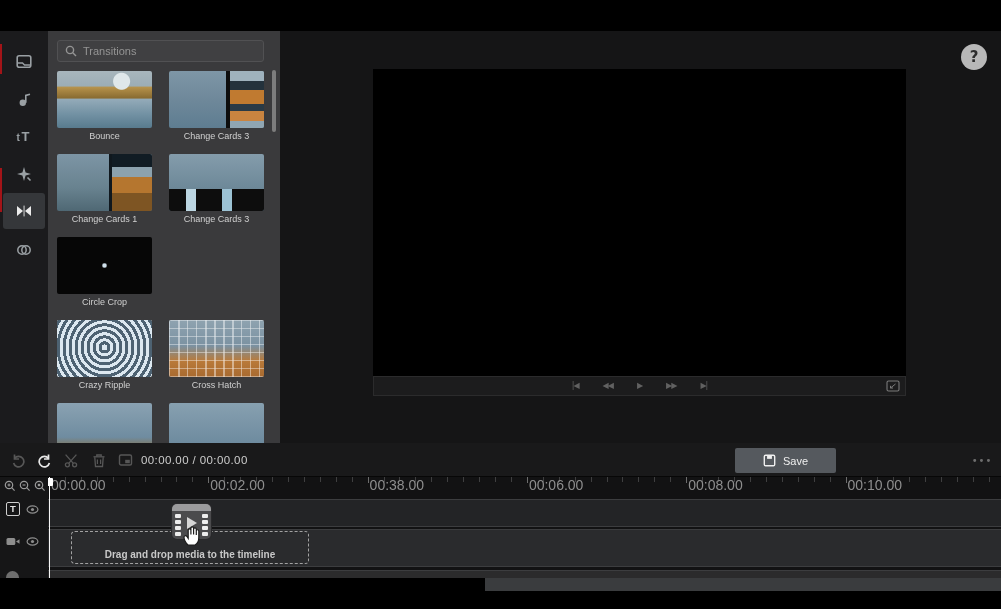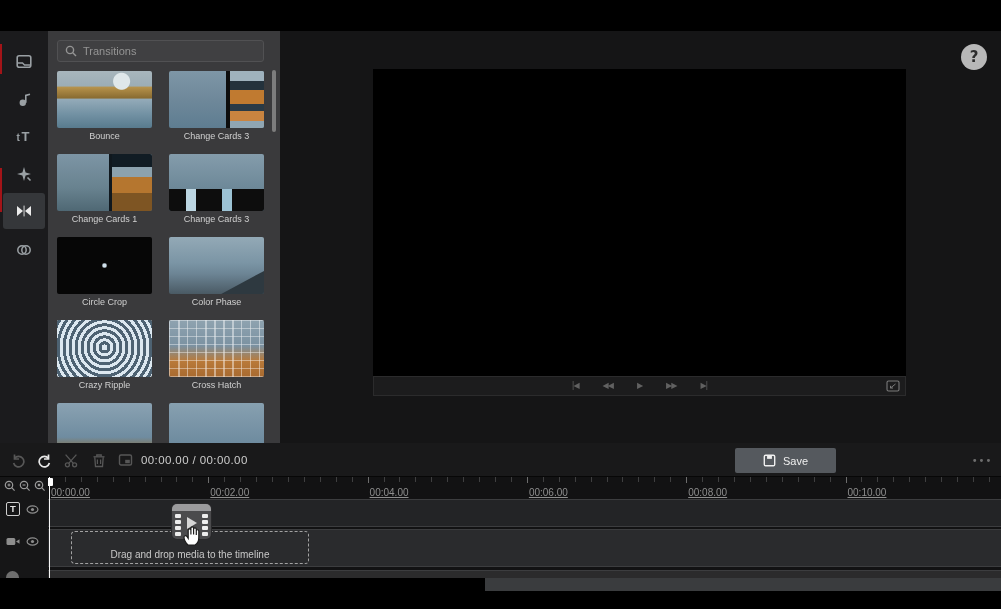--- a/index.html
+++ b/index.html
@@ -92,28 +92,28 @@
   .timeline { position:absolute; left:0; top:477px; width:1001px; height:101px; background:#121213; }
   .thead { position:absolute; left:0; top:0; width:48px; height:101px; background:#161617; }
   .zoomrow { position:absolute; left:4px; top:3px; display:flex; gap:3px; color:#9a9a9a; }
   .zoomrow span { width:12px; height:12px; display:block; }
   .trkctl { position:absolute; left:6px; display:flex; align-items:center; gap:6px; color:#8d8d8d; }
   .tbox { width:14px; height:14px; border:1.4px solid #cfcfcf; border-radius:2px; color:#e2e2e2; font-size:9.5px; font-weight:bold; text-align:center; line-height:11px; }
   .tbody { position:absolute; left:48px; top:0; width:953px; height:101px; overflow:hidden; }
   .ruler { position:absolute; left:0; top:0; width:953px; height:22px; }
   .tick { position:absolute; top:0; width:1px; height:5px; background:#3f3f40; }
   .tick.major { background:#6d6d6d; height:6px; }
-  .rlab { position:absolute; top:10px; font-size:10px; color:#8e8e8e; white-space:nowrap;text-decoration:underline; }
+  .rlab { position:absolute; top:0; font-size:14px; color:#8e8e8e; white-space:nowrap; }
   .track { position:absolute; left:0; width:953px; border-top:1px solid #3c3d3f; border-bottom:1px solid #3c3d3f; }
   .track.t1 { top:22px; height:28px; background:#232426; }
   .track.t2 { top:52px; height:38px; background:#2a2b2d; }
   .bstrip { position:absolute; left:0; top:93px; width:953px; height:8px; background:#2b2b2c; border-top:1px solid #3c3d3f; }
   .playhead-line { position:absolute; left:1px; top:0; width:1px; height:101px; background:#f5f5f5; }
   .playhead-head { position:absolute; left:-2px; top:1px; width:7px; height:8px; background:#fff; border-radius:1px; }
-  .dropzone { position:absolute; left:24px; top:54px; width:238px; height:33px; border:1px dashed #a2a2a2; border-radius:4px; }
+  .dropzone { position:absolute; left:24px; top:54px; width:238px; height:33px; border:1px dashed #a2a2a2; border-radius:4px;font-weight:bold; }
   .drophint { position:absolute; left:0; right:0; bottom:3px; text-align:center; font-size:10px; color:#c8c8c8; }
   .film { position:absolute; left:124px; top:27px; width:39px; height:35px; background:#4b4b4d; border-radius:5px; box-shadow:0 0 0 1px #29292b; }
   .film::before { content:""; position:absolute; left:0; top:0; width:100%; height:7px; background:#9b9b9d; border-radius:5px 5px 0 0; }
   .holes { position:absolute; top:10px; bottom:3px; width:6px; display:flex; flex-direction:column; justify-content:space-between; }
   .holes.l { left:3px; } .holes.r { right:3px; }
   .holes span { height:4px; background:#ededed; border-radius:1px; }
   .playtri { position:absolute; left:15px; top:13px; width:0; height:0; border-left:10px solid #d6d6d6; border-top:6px solid rgba(0,0,0,0); border-bottom:6px solid rgba(0,0,0,0); }
   .hand { position:absolute; left:133px; top:45px; }
   .halficon { position:absolute; left:6px; top:94px; width:13px; height:7px; border-radius:7px 7px 0 0; background:#6e6e6e; }
 
@@ -204,24 +204,20 @@
             <div class="thumb t-cards2" data-name="transition-thumbnail"></div>
             <div class="cap" data-name="transition-label">Change Cards 1</div>
           </div>
           <div class="card" data-name="transition-item-cards3" style="left: 112px; top: 83px;">
             <div class="thumb t-cards3" data-name="transition-thumbnail"></div>
             <div class="cap" data-name="transition-label">Change Cards 3</div>
           </div>
           <div class="card" data-name="transition-item-circle-crop" style="left: 0px; top: 166px;">
             <div class="thumb t-circle-crop" data-name="transition-thumbnail"></div>
             <div class="cap" data-name="transition-label">Circle Crop</div>
-          </div>
-          <div class="card" data-name="transition-item-color-phase" style="left: 112px; top: 166px;">
-            <div class="thumb t-color-phase" data-name="transition-thumbnail"></div>
-            <div class="cap" data-name="transition-label">Color Phase</div>
           </div>
           <div class="card" data-name="transition-item-cross-hatch" style="left: 112px; top: 249px;">
             <div class="thumb t-cross-hatch" data-name="transition-thumbnail"></div>
             <div class="cap" data-name="transition-label">Cross Hatch</div>
           </div>
           <div class="card" data-name="transition-item-crazy-ripple" style="left: 0px; top: 249px;">
             <div class="thumb t-crazy-ripple" data-name="transition-thumbnail"></div>
             <div class="cap" data-name="transition-label">Crazy Ripple</div>
           </div>
           <div class="card" data-name="transition-item-partial1" style="left: 0px; top: 332px;">
@@ -415,21 +411,21 @@
           <div class="tick" data-name="ruler-tick" style="left: 829.36px;"></div>
           <div class="tick" data-name="ruler-tick" style="left: 845.29px;"></div>
           <div class="tick" data-name="ruler-tick" style="left: 861.22px;"></div>
           <div class="tick" data-name="ruler-tick" style="left: 877.15px;"></div>
           <div class="tick" data-name="ruler-tick" style="left: 893.08px;"></div>
           <div class="tick" data-name="ruler-tick" style="left: 909.01px;"></div>
           <div class="tick" data-name="ruler-tick" style="left: 924.94px;"></div>
           <div class="tick" data-name="ruler-tick" style="left: 940.87px;"></div>
           <span class="rlab" data-name="ruler-label" style="left: 3px;">00:00.00</span>
           <span class="rlab" data-name="ruler-label" style="left: 162.3px;">00:02.00</span>
-          <span class="rlab" data-name="ruler-label" style="left: 321.6px;">00:04.00</span>
+          <span class="rlab" data-name="ruler-label" style="left: 321.6px;">00:38.00</span>
           <span class="rlab" data-name="ruler-label" style="left: 480.9px;">00:06.00</span>
           <span class="rlab" data-name="ruler-label" style="left: 640.2px;">00:08.00</span>
           <span class="rlab" data-name="ruler-label" style="left: 799.5px;">00:10.00</span>
         </div>
       <div class="track t1" data-name="text-track"></div>
       <div class="track t2" data-name="video-track">
         <div class="dropzone" data-name="media-drop-zone" style="position:absolute;left:23px;top:1px;">
           <div class="drophint" data-name="drop-hint-text">Drag and drop media to the timeline</div>
         </div>
       </div>

